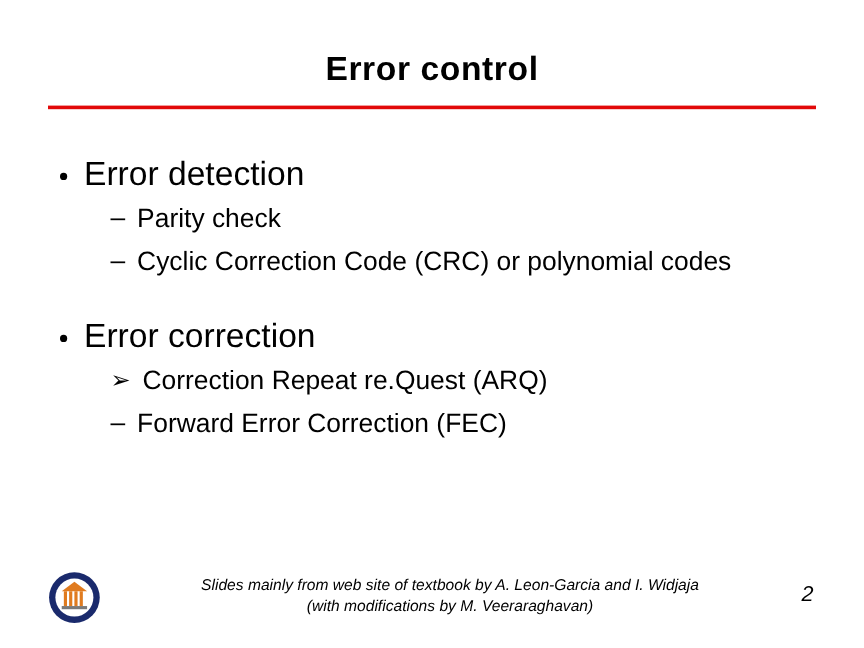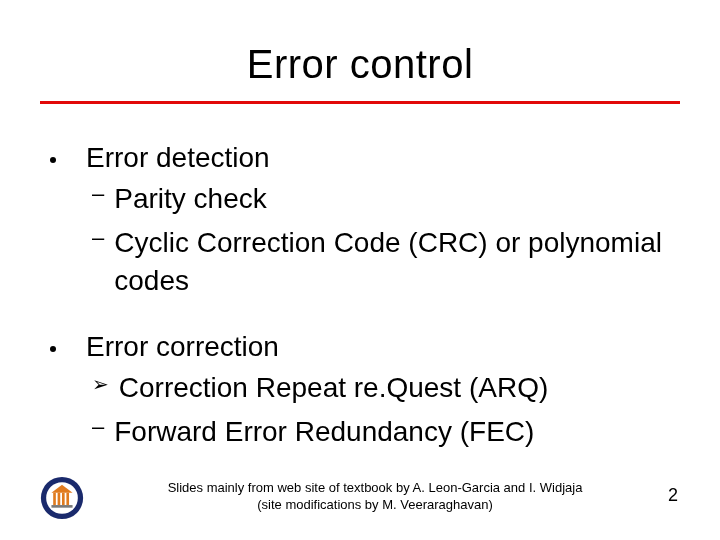--- a/index.html
+++ b/index.html
@@ -1,29 +1,29 @@
 <!DOCTYPE html>
 <html><head>
 <meta charset="utf-8">
 <style>
   * { margin: 0; padding: 0; box-sizing: border-box; }
   html, body { width: 720px; height: 540px; background: #fff; font-family: "Trebuchet MS", "Lucida Sans", Verdana, sans-serif; color: #000; }
   .slide { position: relative; width: 720px; height: 540px; }
   .title-area { padding-top: 42px; text-align: center; }
-  .title { font-size: 40px; font-weight: 400; letter-spacing: 0.5px; }
+  .title { font-size: 28px; font-weight: 700; letter-spacing: 0.5px; }
   .rule { margin-top: 14px; border: none; border-top: 3px solid #e20909; width: 640px; margin-left: auto; margin-right: auto; }
   .body { padding: 24px 50px 0 50px; }
-  .lvl1 { display: flex; align-items: flex-start; margin-top: 14px; gap: 16px; }
+  .lvl1 { display: flex; align-items: flex-start; margin-top: 14px; }
   .lvl1 .dot { width: 6px; height: 6px; background: #000; border-radius: 50%; margin-top: 15px; margin-right: 14px; flex: 0 0 auto; }
   .lvl1 .txt { font-size: 28px; }
   .lvl2 { display: flex; align-items: flex-start; margin-top: 6px; padding-left: 42px; }
   .lvl2 .dash { font-size: 22px; margin-right: 10px; line-height: 1.3; flex: 0 0 auto; }
-  .lvl2 .txt { font-size: 28px; line-height: 1.35; }
+  .lvl2 .txt { font-size: 22px; line-height: 1.35; }
   .lvl2.arrow .dash { font-size: 20px; margin-top: 2px; }
-  .footer { position: absolute; bottom: 20px; left: 0; right: 0; height: 50px; }
+  .footer { position: absolute; bottom: 20px; left: 0; right: 0; height: 50px; font-style: italic; }
   .logo { position: absolute; left: 40px; bottom: 0; width: 44px; height: 44px; }
   .attrib { position: absolute; left: 120px; right: 90px; bottom: 6px; text-align: center; font-size: 13px; line-height: 1.35; }
   .pgnum { position: absolute; right: 42px; bottom: 14px; font-size: 18px; }
   .logo-outer { fill: #1a2a6c; }
   .logo-inner { fill: #fff; }
   .logo-building { fill: #e07b1f; }
   .logo-step { fill: #7a7a7a; }
 </style>
 </head>
 <body>
@@ -53,36 +53,36 @@
     <div class="lvl1" style="margin-top:32px;">
       <span class="dot"></span>
       <span class="txt">Error correction</span>
     </div>
     <div class="lvl2 arrow">
       <span class="dash">➢</span>
       <span class="txt">Correction Repeat re.Quest (ARQ)</span>
     </div>
     <div class="lvl2">
       <span class="dash">–</span>
-      <span class="txt">Forward Error Redundancy (FEC)</span>
+      <span class="txt">Forward Error Correction (FEC)</span>
     </div>
 
   </div>
 
   <div class="footer">
     <svg class="logo" viewBox="0 0 100 100">
       <circle class="logo-outer" cx="50" cy="50" r="48"></circle>
       <circle class="logo-inner" cx="50" cy="50" r="36"></circle>
       <rect class="logo-step" x="26" y="66" width="48" height="6"></rect>
       <rect class="logo-building" x="30" y="38" width="6" height="28"></rect>
       <rect class="logo-building" x="40" y="38" width="6" height="28"></rect>
       <rect class="logo-building" x="50" y="38" width="6" height="28"></rect>
       <rect class="logo-building" x="60" y="38" width="6" height="28"></rect>
       <polygon class="logo-building" points="50,20 26,38 74,38"></polygon>
     </svg>
     <div class="attrib">
       <div>Slides mainly from web site of textbook by A. Leon-Garcia and I. Widjaja</div>
-      <div>(site modifications by M. Veeraraghavan)</div>
+      <div>(with modifications by M. Veeraraghavan)</div>
     </div>
     <div class="pgnum">2</div>
   </div>
 
 </div>
 
 </body></html>

